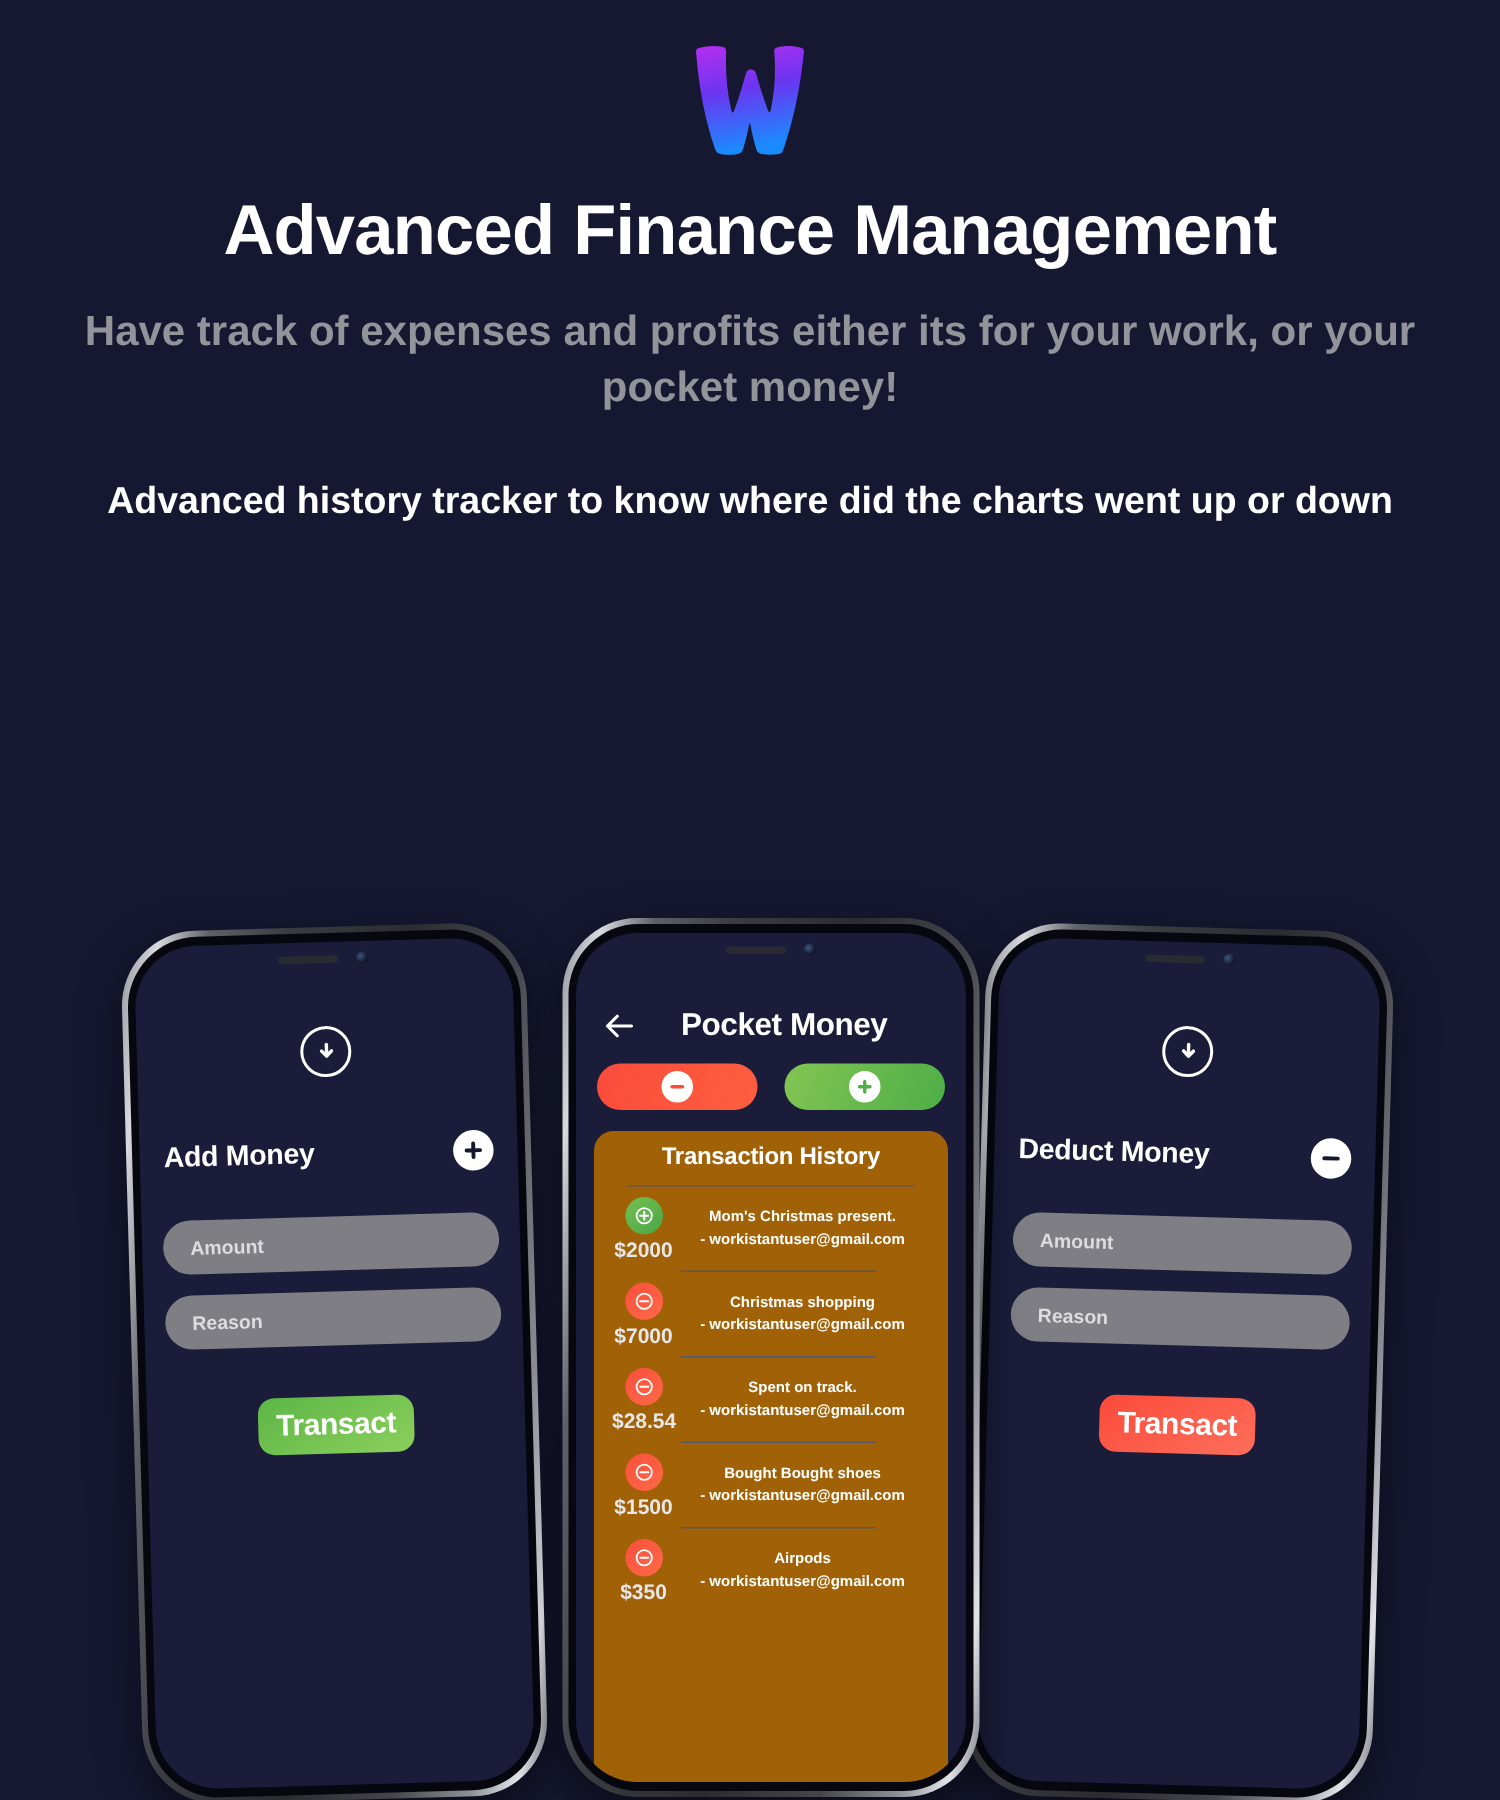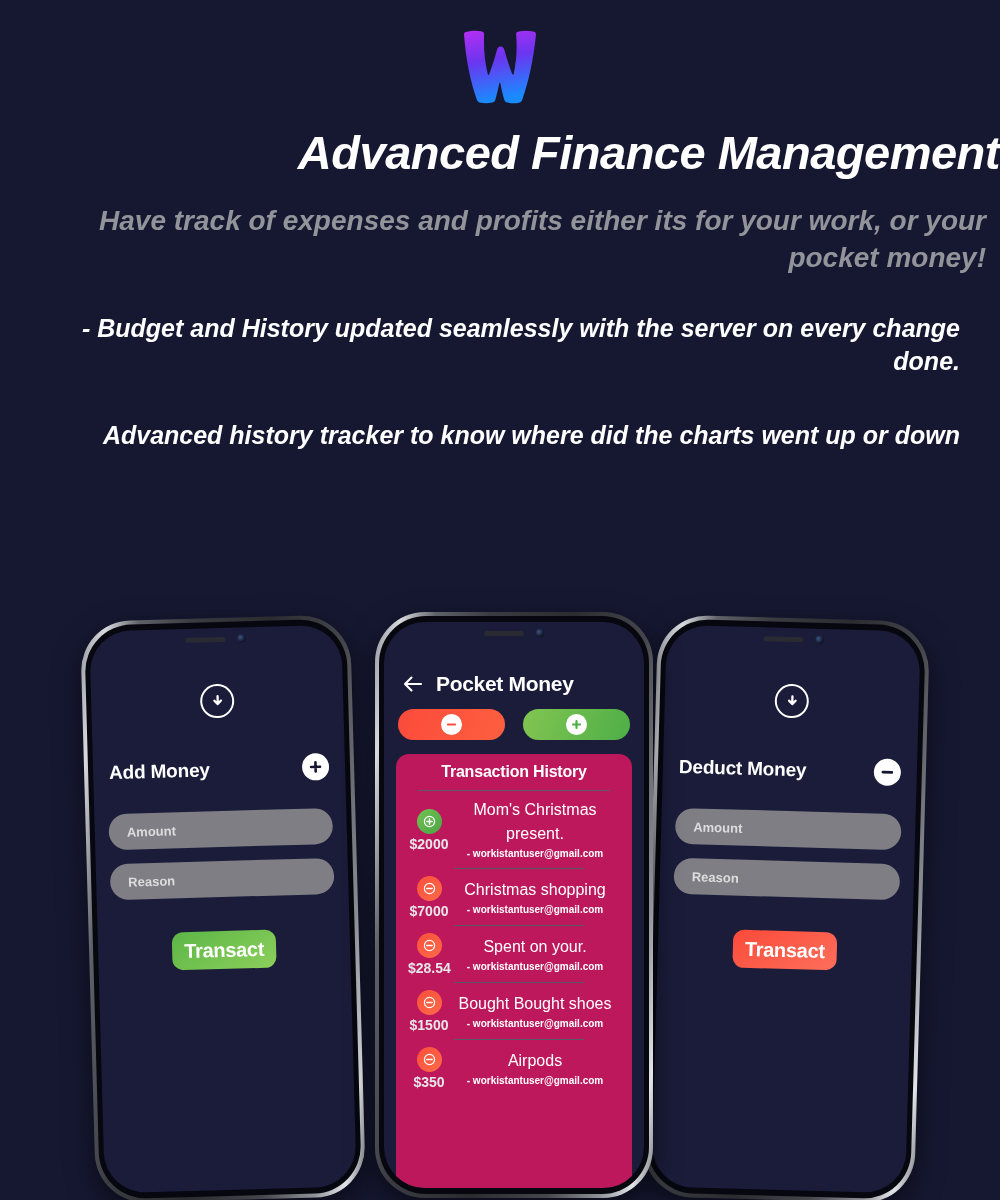--- a/index.html
+++ b/index.html
@@ -6,21 +6,21 @@
   * { margin:0; padding:0; box-sizing:border-box; }
   html,body{ width:1000px; height:1200px; }
   body{
     background:#161832;
     font-family:"Liberation Sans", sans-serif;
     overflow:hidden;
     position:relative;
   }
 
   
-  .hero{ width:1000px; padding-top:14px; text-align:right;font-style:italic; }
+  .hero{ width:1000px; padding-top:14px; text-align:center; }
 
   .logo-wrap{ height:108px; display:flex; align-items:center; justify-content:center; }
   .logo-wrap svg{ display:block; }
 
   .title{
     font-size:47px;
     font-weight:bold;
     color:#ffffff;
     letter-spacing:-0.5px;
     line-height:1.05;
@@ -124,21 +124,21 @@
     margin:34px auto 0 auto; width:104px; height:38px; border-radius:11px;
     display:flex; align-items:center; justify-content:center;
     font-size:20px; font-weight:bold; color:#fff; letter-spacing:-0.3px;
   }
   .transact.green{ background:linear-gradient(150deg,#5cb646,#8ccf5c); }
   .transact.red{ background:linear-gradient(150deg,#fb4a3a,#fd6f5b); }
 
   
   .c-screen{ padding:34px 0 0 0; height:100%; display:flex; flex-direction:column; }
   .c-appbar{
-    display:flex; align-items:center; gap:12px;
+    display:flex; align-items:center; gap:30px;
     padding:16px 0 0 18px;
   }
   .back-arrow{ width:22px; height:20px; flex:none; }
   .c-apptitle{ font-size:21px; font-weight:bold; color:#fff; letter-spacing:-0.3px; }
 
   .balance{
     margin:16px 14px 0 14px; height:48px; border-radius:12px;
     background:linear-gradient(90deg,#1668f3 0%,#4640ea 40%,#8a27e0 72%,#c429e2 100%);
     display:flex; align-items:center; justify-content:center;
     font-size:22px; font-weight:bold; color:#fff; letter-spacing:-0.2px;
@@ -151,37 +151,37 @@
   }
   .pill.minus{ background:linear-gradient(110deg,#fb4b3b,#fd5f3f); }
   .pill.plus{ background:linear-gradient(110deg,#82c552,#4eae47); }
   .pill .glyph{
     width:21px; height:21px; border-radius:50%; background:#fff;
     display:flex; align-items:center; justify-content:center; position:relative;
   }
 
   .history{
     margin:14px 12px 0 12px; flex:1;
-    background:#be185d; border-radius:13px;
+    background:#a16207; border-radius:13px;
     padding:9px 0 0 0; overflow:hidden;
   }
   .h-title{ text-align:center; font-size:16px; font-weight:bold; color:#fff; letter-spacing:-0.2px; }
   .h-divider{ height:1px; background:#585b6d; margin:9px 22px 0 22px; }
 
   .txn{ display:flex; align-items:center; padding:7px 10px 0 12px; }
   .txn-ico-col{ width:42px; flex:none; text-align:center; }
   .txn-ico{
     width:25px; height:25px; border-radius:50%; margin:0 auto;
     display:flex; align-items:center; justify-content:center;
   }
   .txn-ico.pos{ background:linear-gradient(140deg,#74c151,#4aa646); }
   .txn-ico.neg{ background:linear-gradient(140deg,#fb4f3c,#fd6a48); }
   .txn-amt{ font-size:14px; font-weight:bold; color:#e7e7ea; margin-top:2px; display:block; }
   .txn-body{ flex:1; text-align:center; padding-right:2px; }
-  .txn-label{ font-size:16px; font-weight:normal; color:#fff; line-height:1.5; }
+  .txn-label{ font-size:10px; font-weight:bold; color:#fff; line-height:1.5; }
   .txn-mail{ font-size:10px; font-weight:bold; color:#fff; line-height:1.6; }
   .txn-sep{ height:1px; background:#555869; margin:6px 48px 0 58px; }
 </style>
 </head>
 <body>
 
 <div class="hero">
 
   <div class="logo-wrap">
     <svg width="86" height="86" viewBox="0 0 86 86" aria-hidden="true">
@@ -205,21 +205,20 @@
         C37.8,76.3 36.9,77.2 35,77.6 C31.4,78.3 27.8,78.4 24,77.8
         C21.6,77.4 20.5,76.6 19.8,74.5 C13.4,56.3 9,34.8 7.1,10.4
         C6.9,8.3 7.3,7.4 9,7 Z"></path>
     </svg>
   </div>
 
   <h1 class="title">Advanced Finance Management</h1>
 
   <p class="subtitle">Have track of expenses and profits either its for your work, or your pocket money!</p>
 
-  <p class="feature f2">- Budget and History updated seamlessly with the server on every change done.</p>
   <p class="feature f3">Advanced history tracker to know where did the charts went up or down</p>
 </div>
 
 <div class="phones">
 
   <div class="phone" style="left:88px; top:10px; width:270px; height:582px; transform:rotate(-1.6deg);">
     <div class="bezel">
       <div class="inner">
 
         <div class="notchbar">
@@ -382,21 +381,21 @@
                     <div class="txn-ico-col">
                       <div class="txn-ico neg">
                         <svg width="13" height="13" viewBox="0 0 13 13">
                           <circle cx="6.5" cy="6.5" r="5.1" fill="none" stroke="#fff" stroke-width="1.2"></circle>
                           <path d="M3.8 6.5 L9.2 6.5" stroke="#fff" stroke-width="1.4" stroke-linecap="round"></path>
                         </svg>
                       </div>
                       <span class="txn-amt">$28.54</span>
                     </div>
                     <div class="txn-body">
-                      <div class="txn-label">Spent on your.</div>
+                      <div class="txn-label">Spent on track.</div>
                       <div class="txn-mail">- workistantuser@gmail.com</div>
                     </div>
                   </div>
                   <div class="txn-sep"></div>
                   <div class="txn">
                     <div class="txn-ico-col">
                       <div class="txn-ico neg">
                         <svg width="13" height="13" viewBox="0 0 13 13">
                           <circle cx="6.5" cy="6.5" r="5.1" fill="none" stroke="#fff" stroke-width="1.2"></circle>
                           <path d="M3.8 6.5 L9.2 6.5" stroke="#fff" stroke-width="1.4" stroke-linecap="round"></path>

